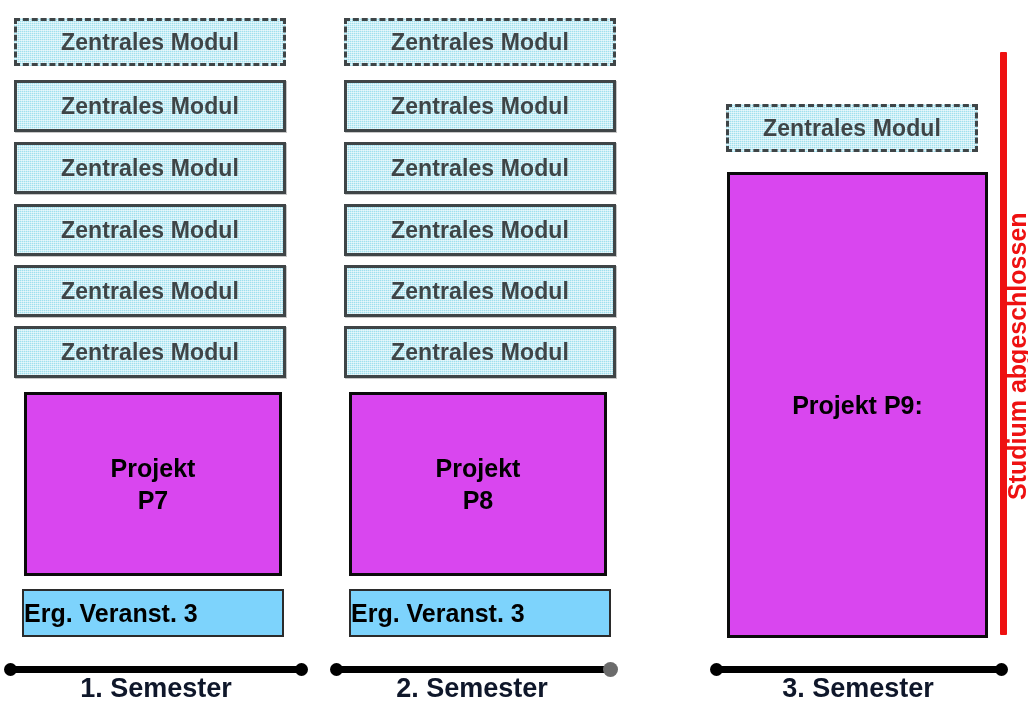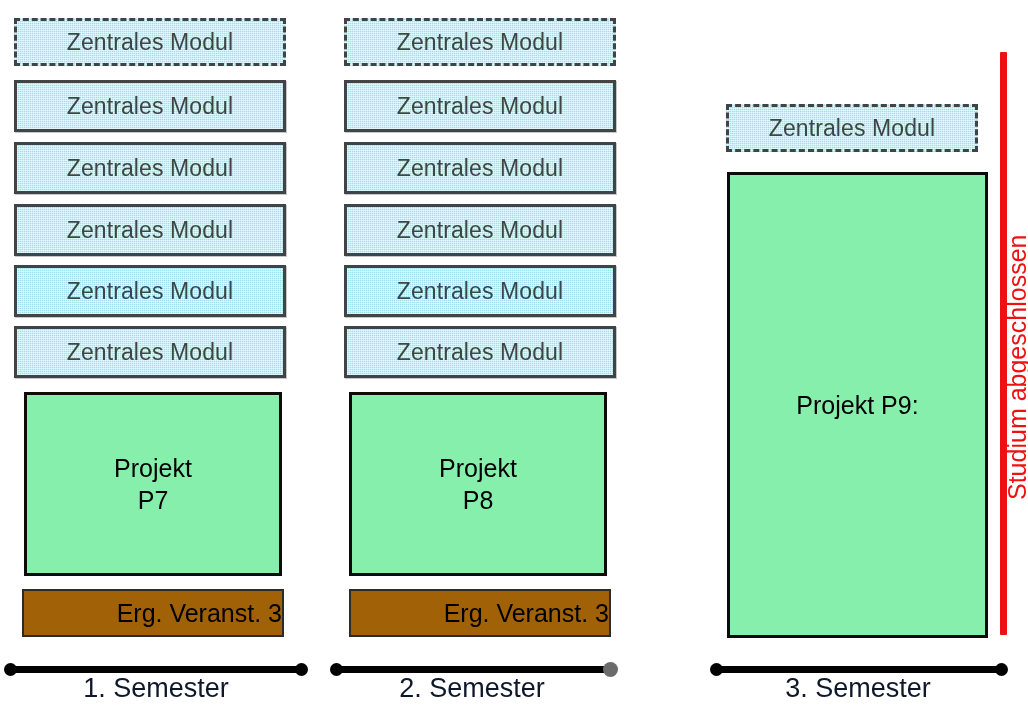--- a/index.html
+++ b/index.html
@@ -13,20 +13,21 @@
     position: relative;
     overflow: hidden;
     font-family: "Liberation Sans", sans-serif;
   }
 
   .stage {
     position: absolute;
     left: 0; top: 0;
     width: 892px;
     height: 719px;
+    font-weight: bold;
   }
 
   
   .abs { position: absolute; box-sizing: border-box; }
 
   
   .module {
     background-color: #9fe0ee;
     background-image:
       repeating-linear-gradient(0deg,   rgba(255,255,255,.55) 0 1px, rgba(255,255,255,0) 1px 2px),
@@ -44,39 +45,39 @@
     border-style: dashed;
     border-width: 3px;
   }
   .module.solid {
     border-width: 3px;
     box-shadow: 1px 1px 0 rgba(0,0,0,.22);
   }
 
   
   .project {
-    background: #86efac;
+    background: #d946ef;
     border: 3px solid #0b0b0b;
     display: flex;
     align-items: center;
     justify-content: center;
     text-align: center;
     color: #000000;
     font-size: 25px;
     line-height: 1.28;
   }
   .project .ln { display: block; }
 
   
   .erg {
-    background: #a16207;
+    background: #7dd3fc;
     border: 2px solid #2b2b2b;
     display: flex;
     align-items: center;
-    justify-content: flex-end;
+    justify-content: flex-start;
     color: #000000;
     font-size: 25px;
     white-space: nowrap;
   }
 
   
   .axis-line {
     position: absolute;
     height: 7px;
     background: #000000;

